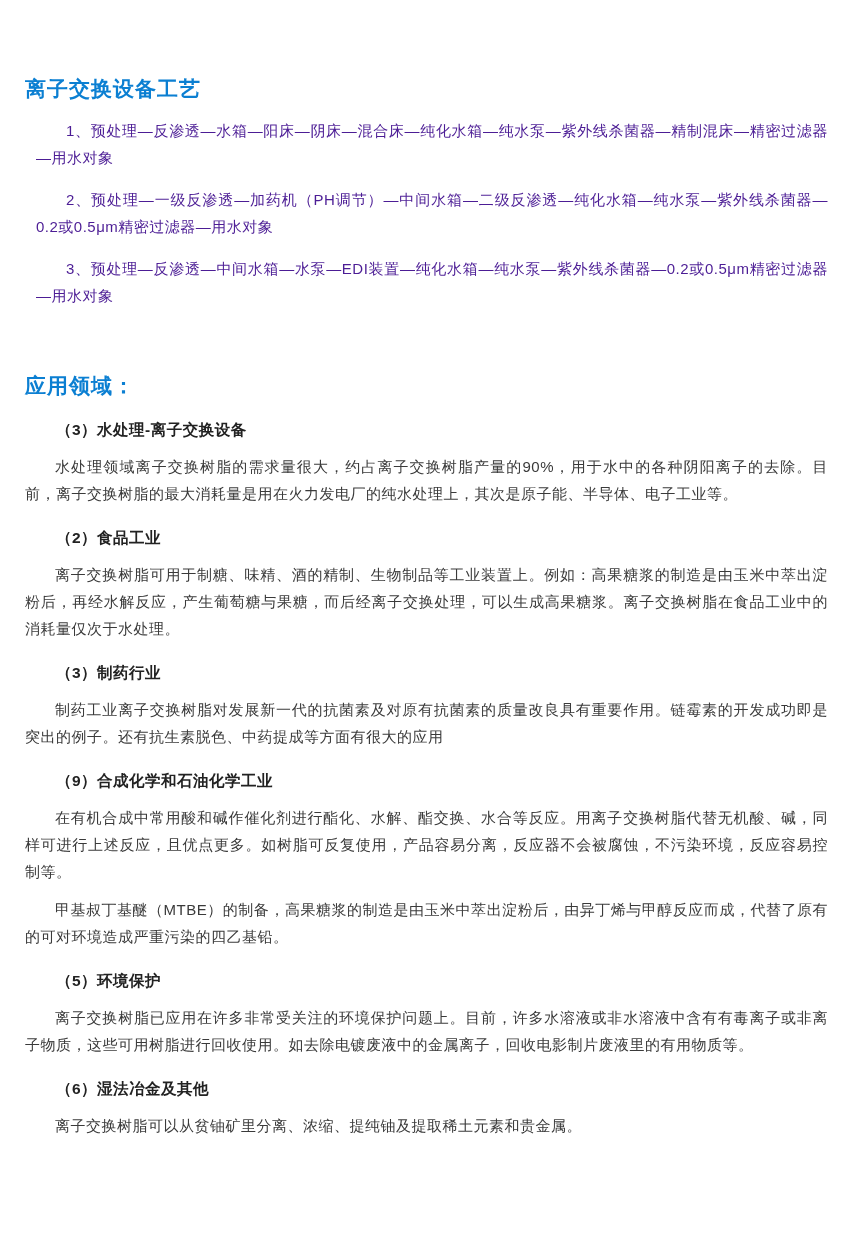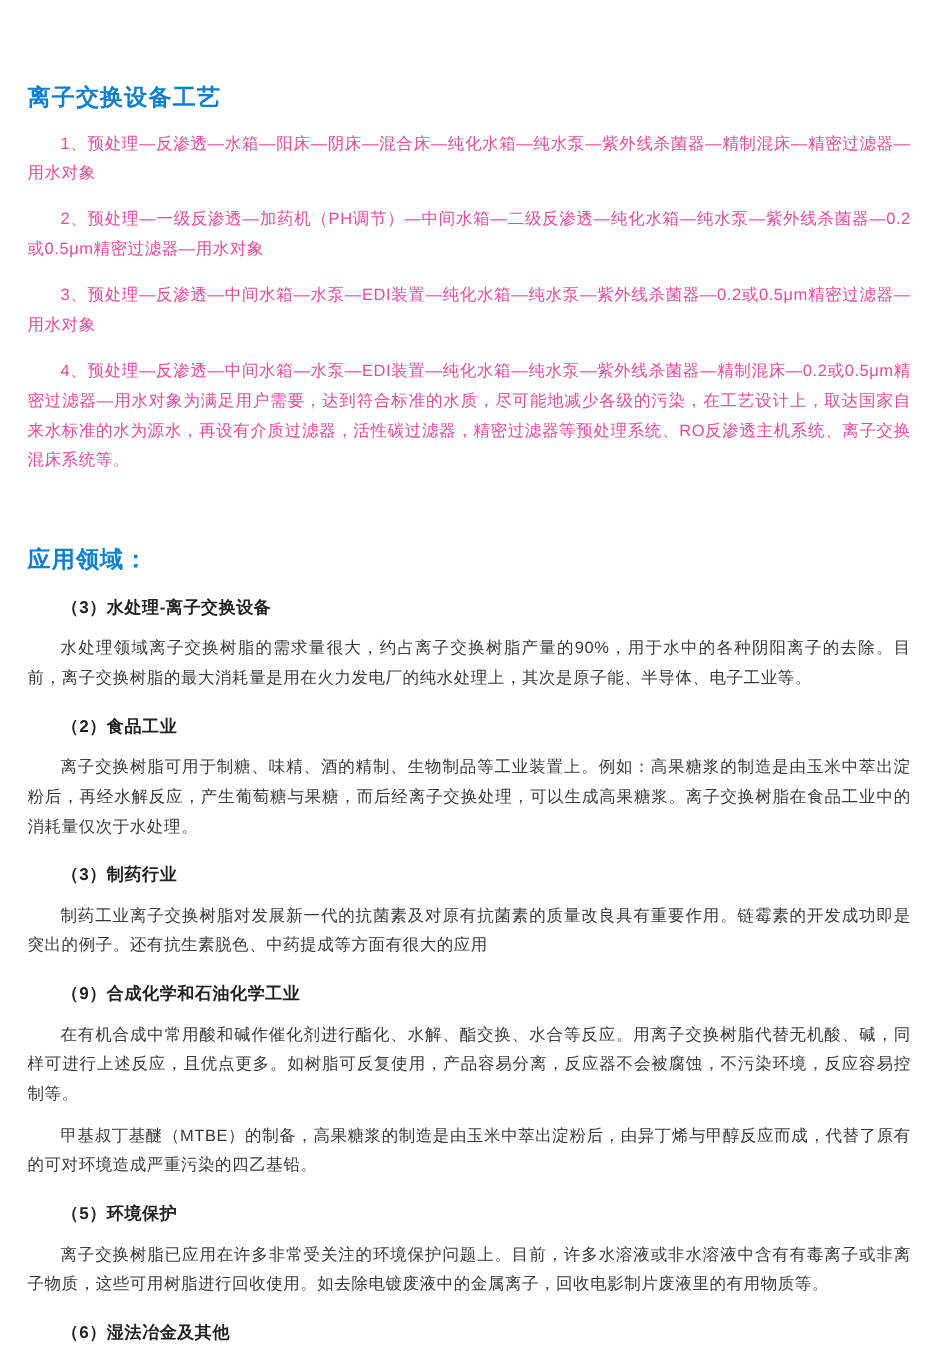--- a/index.html
+++ b/index.html
@@ -17,27 +17,28 @@
   .section-title {
     color: #0b7fd2;
     font-size: 21px;
     font-weight: bold;
     line-height: 26px;
     letter-spacing: 1px;
     margin-top: 48px;
   }
   .process-list { margin-top: 10px; }
   .para {
-    color: #ec4899;
+    color: #4c1d95;
     font-size: 15px;
     line-height: 27px;
     text-indent: 2em;
     text-align: justify;
     margin-top: 15px;
     letter-spacing: 0.5px;
+    margin-left: 11px;
   }
   .applications { margin-top: 64px; }
   .item-heading {
     color: #222222;
     font-size: 15.5px;
     font-weight: bold;
     line-height: 24px;
     text-indent: 2em;
     margin-top: 19px;
     letter-spacing: 0.5px;
@@ -56,21 +57,20 @@
 <body>
 
 <div class="page">
 
   <div>
     <h1 class="section-title">离子交换设备工艺</h1>
     <div class="process-list">
       <p class="para">1、预处理—反渗透—水箱—阳床—阴床—混合床—纯化水箱—纯水泵—紫外线杀菌器—精制混床—精密过滤器—用水对象</p>
       <p class="para">2、预处理—一级反渗透—加药机（PH调节）—中间水箱—二级反渗透—纯化水箱—纯水泵—紫外线杀菌器—0.2或0.5μm精密过滤器—用水对象</p>
       <p class="para">3、预处理—反渗透—中间水箱—水泵—EDI装置—纯化水箱—纯水泵—紫外线杀菌器—0.2或0.5μm精密过滤器—用水对象</p>
-      <p class="para">4、预处理—反渗透—中间水箱—水泵—EDI装置—纯化水箱—纯水泵—紫外线杀菌器—精制混床—0.2或0.5μm精密过滤器—用水对象为满足用户需要，达到符合标准的水质，尽可能地减少各级的污染，在工艺设计上，取达国家自来水标准的水为源水，再设有介质过滤器，活性碳过滤器，精密过滤器等预处理系统、RO反渗透主机系统、离子交换混床系统等。</p>
     </div>
   </div>
 
   <div class="applications">
     <h1 class="section-title">应用领域：</h1>
 
     <h2 class="item-heading">（3）水处理-离子交换设备</h2>
     <p class="app-para">水处理领域离子交换树脂的需求量很大，约占离子交换树脂产量的90%，用于水中的各种阴阳离子的去除。目前，离子交换树脂的最大消耗量是用在火力发电厂的纯水处理上，其次是原子能、半导体、电子工业等。</p>
 
     <h2 class="item-heading">（2）食品工业</h2>

